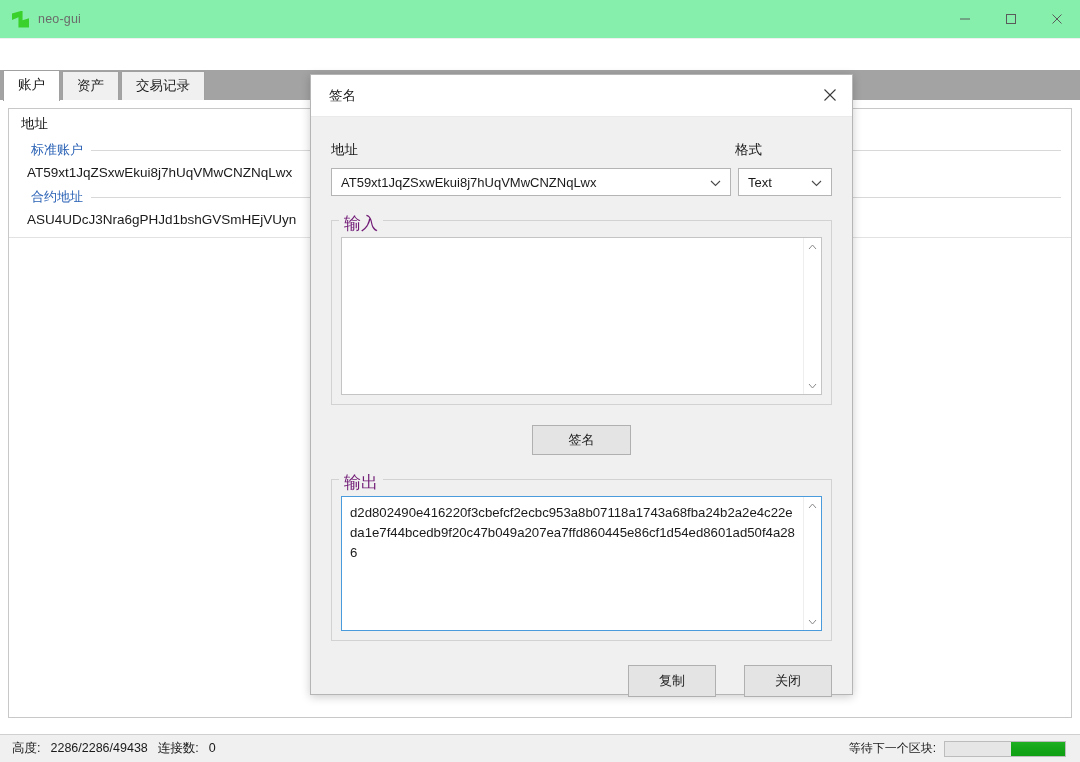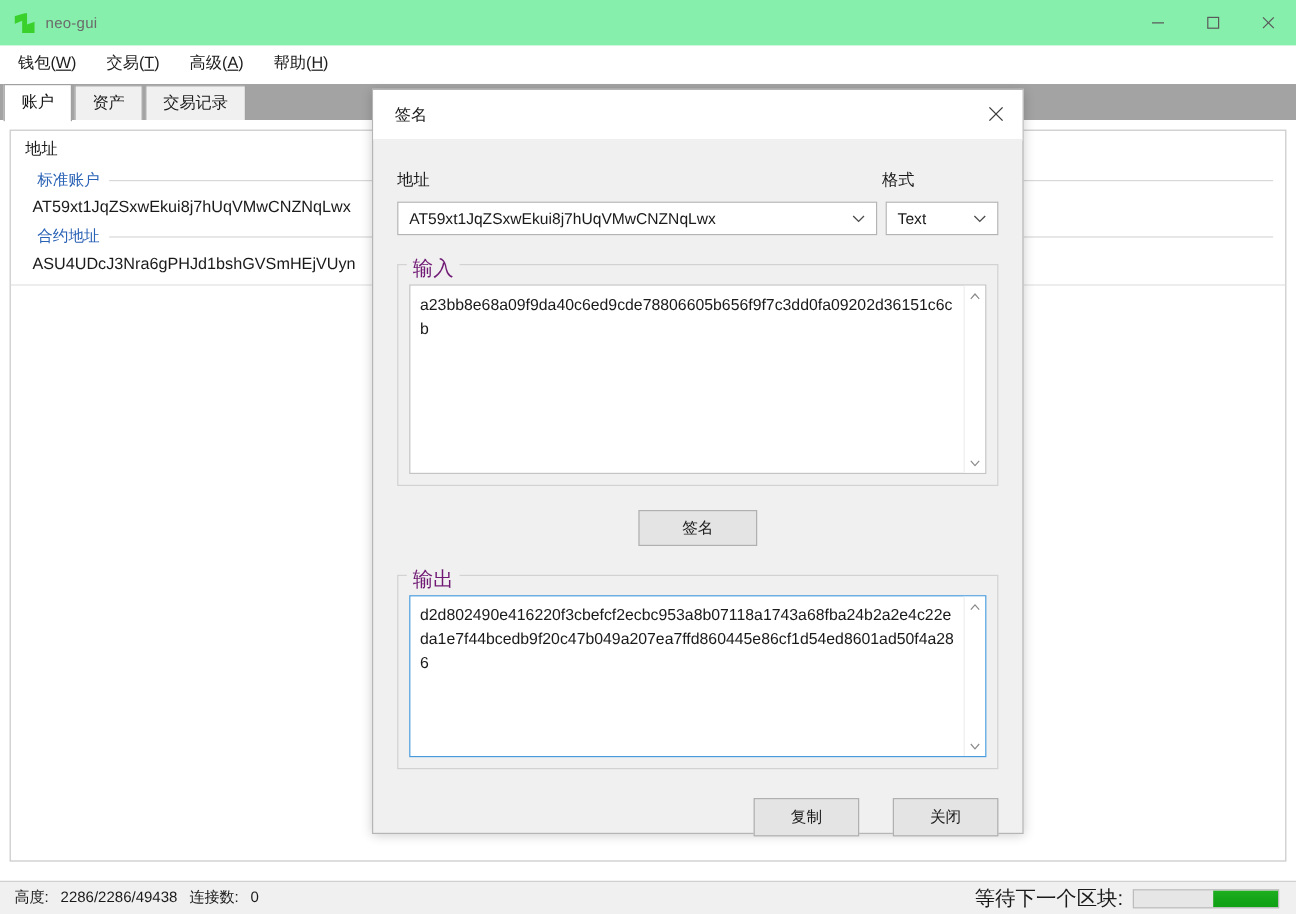--- a/index.html
+++ b/index.html
@@ -141,21 +141,21 @@
   .status-left {
     font-size: 12.5px; color: #1a1a1a;
     margin-left: 12px; white-space: nowrap;
   }
   .status-left .sp { display: inline-block; width: 10px; }
   .status-right {
     position: absolute; right: 14px;
     display: flex; align-items: center;
   }
   .status-right .lbl {
-    font-size: 17px; color: #1a1a1a; margin-right: 8px; white-space: nowrap;
+    font-size: 12px; color: #1a1a1a; margin-right: 8px; white-space: nowrap;
   }
   .progress {
     width: 122px; height: 16px;
     background: #e6e6e6;
     border: 1px solid #bcbcbc;
     box-sizing: border-box;
     position: relative; overflow: hidden;
   }
   .progress .chunk {
     position: absolute; top: 0; bottom: 0; right: 0;
@@ -305,26 +305,20 @@
       </div>
       <div class="win-btn">
         <svg width="12" height="12" viewBox="0 0 12 12">
             <line x1="1.5" y1="1.5" x2="10.5" y2="10.5" stroke="currentColor" stroke-width="1"></line>
             <line x1="10.5" y1="1.5" x2="1.5" y2="10.5" stroke="currentColor" stroke-width="1"></line>
           </svg>
       </div>
     </div>
   </div>
 
-  <div class="menubar">
-    <div class="menu-item"><span>钱包</span>(<span class="acc">W</span>)</div>
-    <div class="menu-item"><span>交易</span>(<span class="acc">T</span>)</div>
-    <div class="menu-item"><span>高级</span>(<span class="acc">A</span>)</div>
-    <div class="menu-item"><span>帮助</span>(<span class="acc">H</span>)</div>
-  </div>
 
   <div class="tabstrip">
     <div class="tab active">账户</div>
     <div class="tab">资产</div>
     <div class="tab">交易记录</div>
   </div>
 
   <div class="content">
     <div class="listbox">
       <div class="list-header">地址</div>
@@ -389,21 +383,20 @@
             <svg width="11" height="7" viewBox="0 0 11 7">
                 <polyline points="1,1 5.5,5.5 10,1" fill="none" stroke="currentColor" stroke-width="1.1"></polyline>
               </svg>
           </span>
         </div>
       </div>
 
       <div class="groupbox gb-input">
         <div class="gb-title">输入</div>
         <div class="textarea">
-          <div class="ta-text">a23bb8e68a09f9da40c6ed9cde78806605b656f9f7c3dd0fa09202d36151c6cb</div>
           <div class="scrollbar">
             <div class="arrow">
               <svg width="9" height="6" viewBox="0 0 9 6">
                   <polyline points="1,5 4.5,1 8,5" fill="none" stroke="currentColor" stroke-width="1"></polyline>
                 </svg>
             </div>
             <div class="arrow">
               <svg width="9" height="6" viewBox="0 0 9 6">
                   <polyline points="1,1 4.5,5 8,1" fill="none" stroke="currentColor" stroke-width="1"></polyline>
                 </svg>

